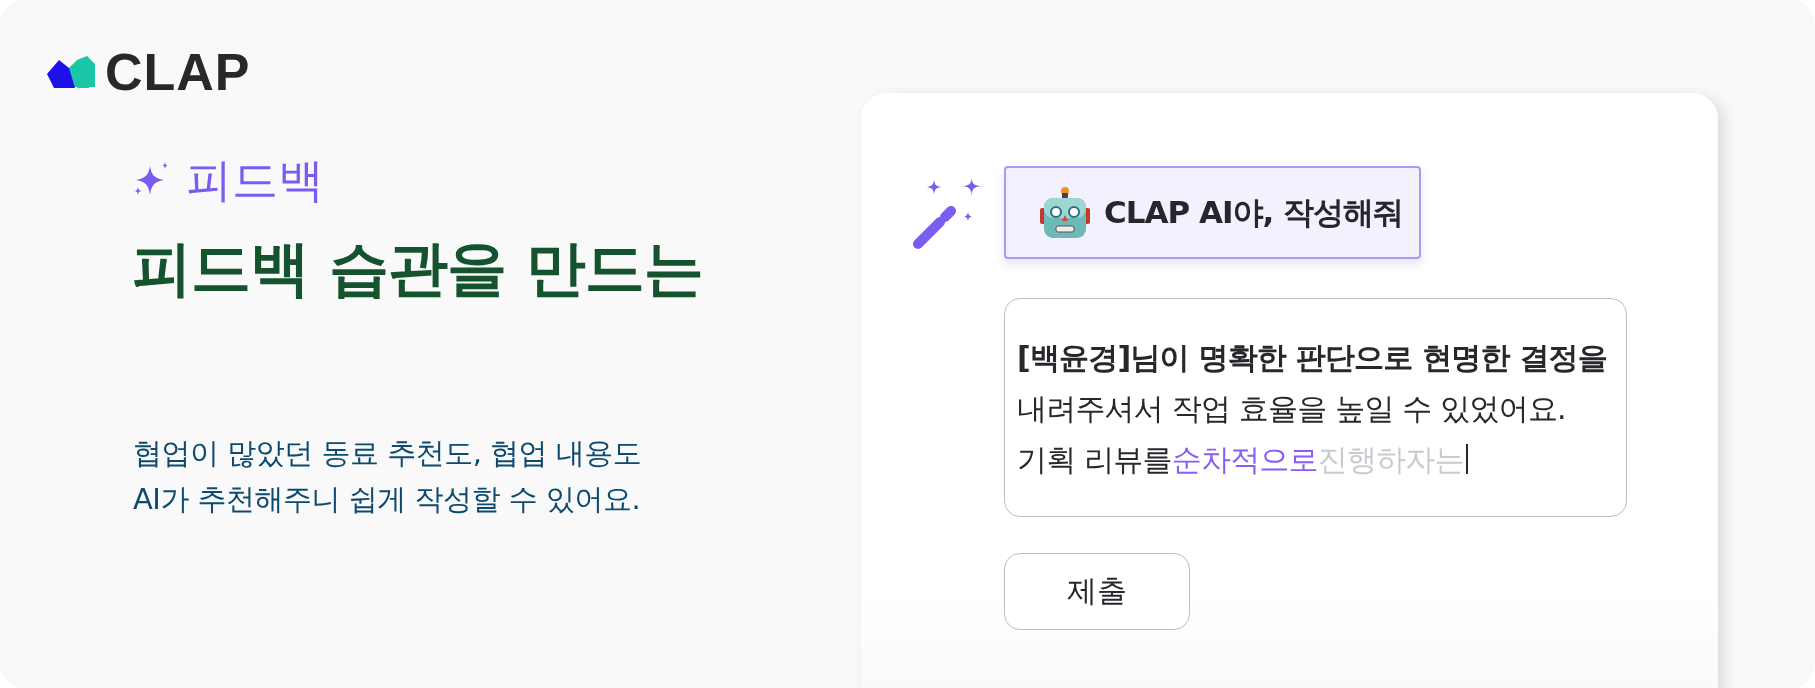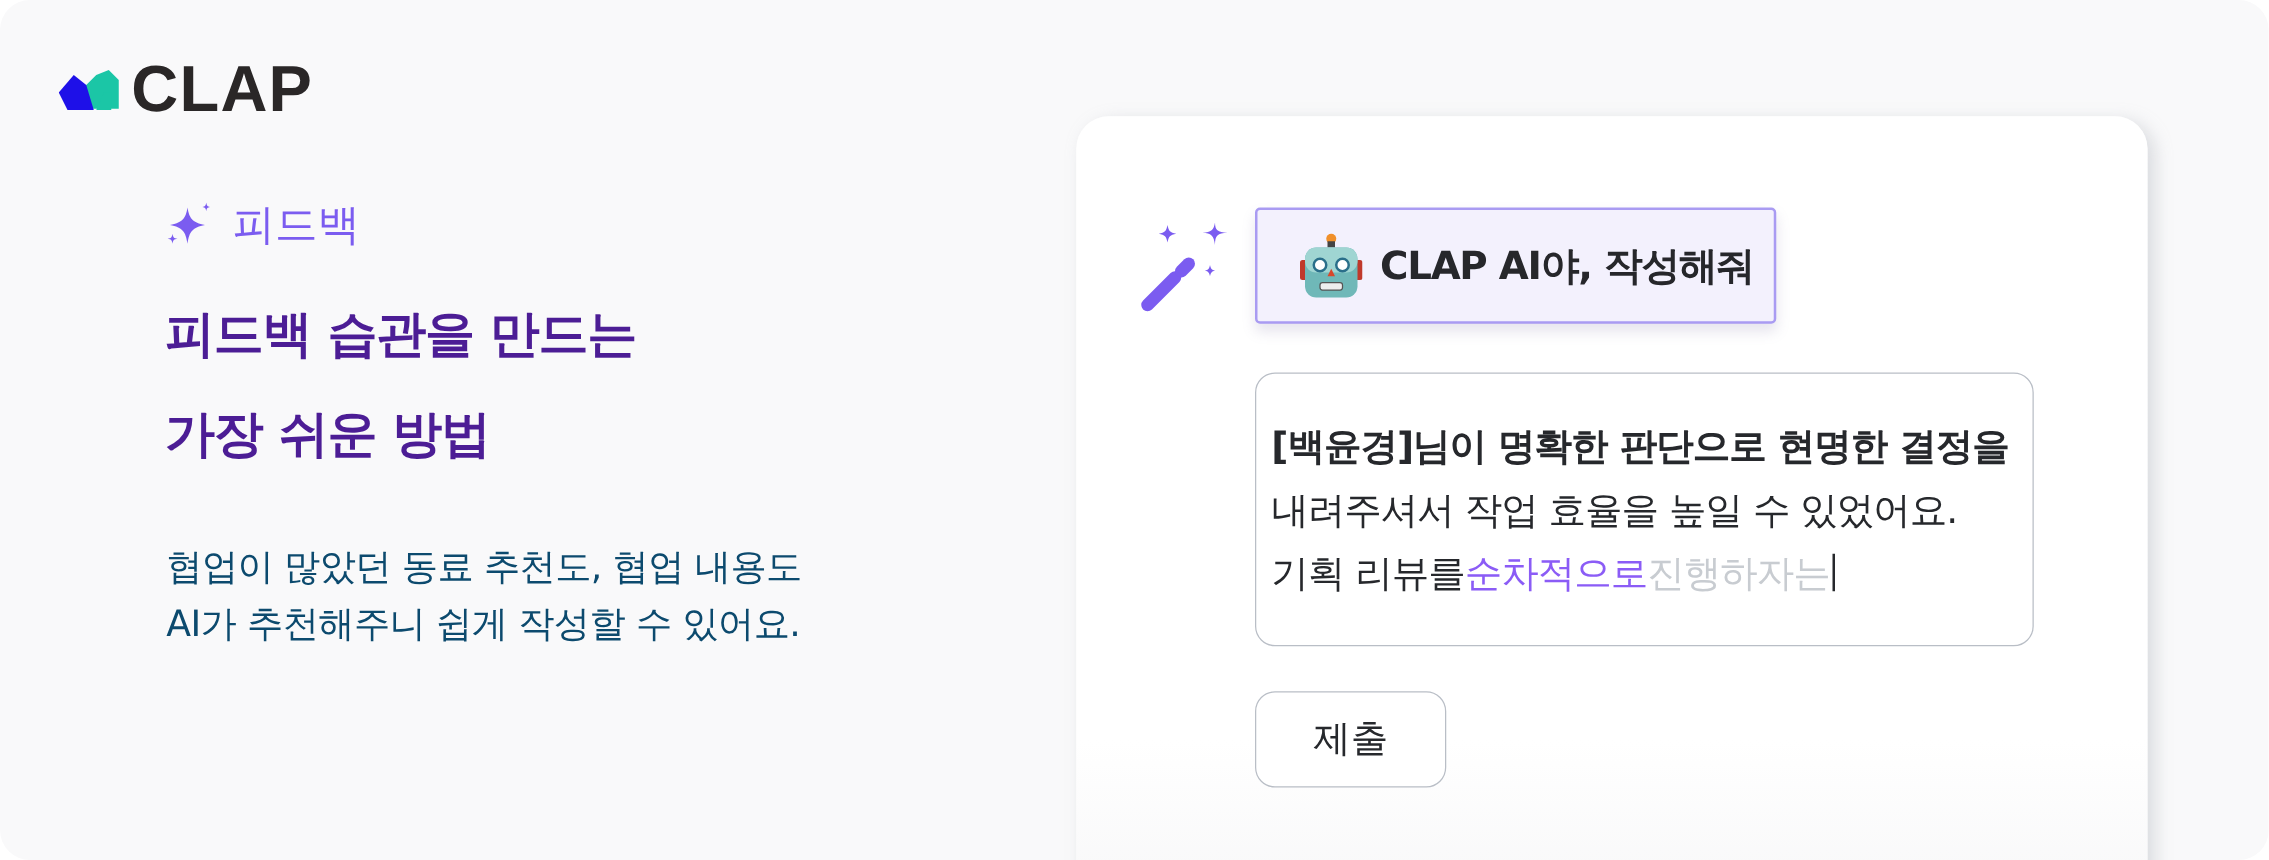--- a/index.html
+++ b/index.html
@@ -10,24 +10,24 @@
 
     
     .logo { position: absolute; left: 47px; top: 52px; height: 40px; display: flex; align-items: center; }
     .logo-mark { width: 50px; height: 36px; position: relative; }
     .logo-text { margin-left: 8px; font-family: "Liberation Sans", sans-serif; font-weight: 700;
                  font-size: 52px; letter-spacing: 1px; color: #2a2727; line-height: 40px; }
 
     
     .tag { position: absolute; left: 134px; top: 160px; display: flex; align-items: center; }
     .tag-icon { width: 36px; height: 36px; }
-    .tag-label { margin-left: 16px; font-size: 34px; color: #7b5cf0; line-height: 40px; }
+    .tag-label { margin-left: 16px; font-size: 46px; color: #7b5cf0; line-height: 40px; }
 
-    .headline { position: absolute; left: 132px; top: 228px; font-size: 40px; font-weight: 700;
-                color: #4c1d95; line-height: 80px; letter-spacing: -1px; }
+    .headline { position: absolute; left: 132px; top: 228px; font-size: 60px; font-weight: 700;
+                color: #14532d; line-height: 80px; letter-spacing: -1px; }
     .headline div { white-space: nowrap; }
 
     .desc { position: absolute; left: 133px; top: 430px; font-size: 29px; color: #0c4a6e;
             line-height: 46px; letter-spacing: -0.5px; }
     .desc div { white-space: nowrap; }
 
     
     .card { position: absolute; left: 861px; top: 93px; width: 857px; height: 640px;
             background: linear-gradient(to bottom, #ffffff 0%, #ffffff 78%, #f7f7f8 100%);
             border-radius: 26px;
@@ -44,21 +44,21 @@
 
     .textarea { position: absolute; left: 143px; top: 205px; width: 623px; height: 219px;
                 box-sizing: border-box; border: 1.5px solid #b9bec6; border-radius: 16px;
                 background: #ffffff; padding: 33px 0 0 12px; }
     .ta-line { font-size: 30px; color: #26282c; line-height: 51px; white-space: nowrap; letter-spacing: -0.8px; }
     .ta-line.bold { font-weight: 700; }
     .sugg-1 { color: #8b5cf6; }
     .sugg-2 { color: #c8ccd1; }
     .caret { display: inline-block; width: 2px; height: 30px; background: #26282c; vertical-align: -4px; margin-left: 2px; }
 
-    .submit { position: absolute; left: 143px; top: 460px; width: 153px; height: 77px;
+    .submit { position: absolute; left: 143px; top: 460px; width: 186px; height: 77px;
               box-sizing: border-box; border: 1.5px solid #b9bec6; border-radius: 16px;
               background: #ffffff; display: flex; align-items: center; justify-content: center;
               font-size: 30px; color: #26282c; cursor: pointer; }
   </style>
 </head>
 <body>
 
 <div class="page">
 
   <div class="logo">
@@ -78,21 +78,20 @@
         <path d="M16 4 C17.5 13 20 16 30 18 C20 20 17.5 23 16 33 C14.5 23 12 20 2 18 C12 16 14.5 13 16 4 Z" fill="#7b5cf0"></path>
         <path d="M31 0 C31.4 2.6 32 3.2 34 3.5 C32 3.8 31.4 4.4 31 7 C30.6 4.4 30 3.8 28 3.5 C30 3.2 30.6 2.6 31 0 Z" fill="#7b5cf0"></path>
         <path d="M4 25 C4.5 28 5 28.6 8 29 C5 29.4 4.5 30 4 33 C3.5 30 3 29.4 0 29 C3 28.6 3.5 28 4 25 Z" fill="#7b5cf0"></path>
       </svg>
     </span>
     <span class="tag-label">피드백</span>
   </div>
 
   <div class="headline">
     <div>피드백 습관을 만드는</div>
-    <div>가장 쉬운 방법</div>
   </div>
 
   <div class="desc">
     <div>협업이 많았던 동료 추천도, 협업 내용도</div>
     <div>AI가 추천해주니 쉽게 작성할 수 있어요.</div>
   </div>
 
   <div class="card">
 
     <span class="wand">

